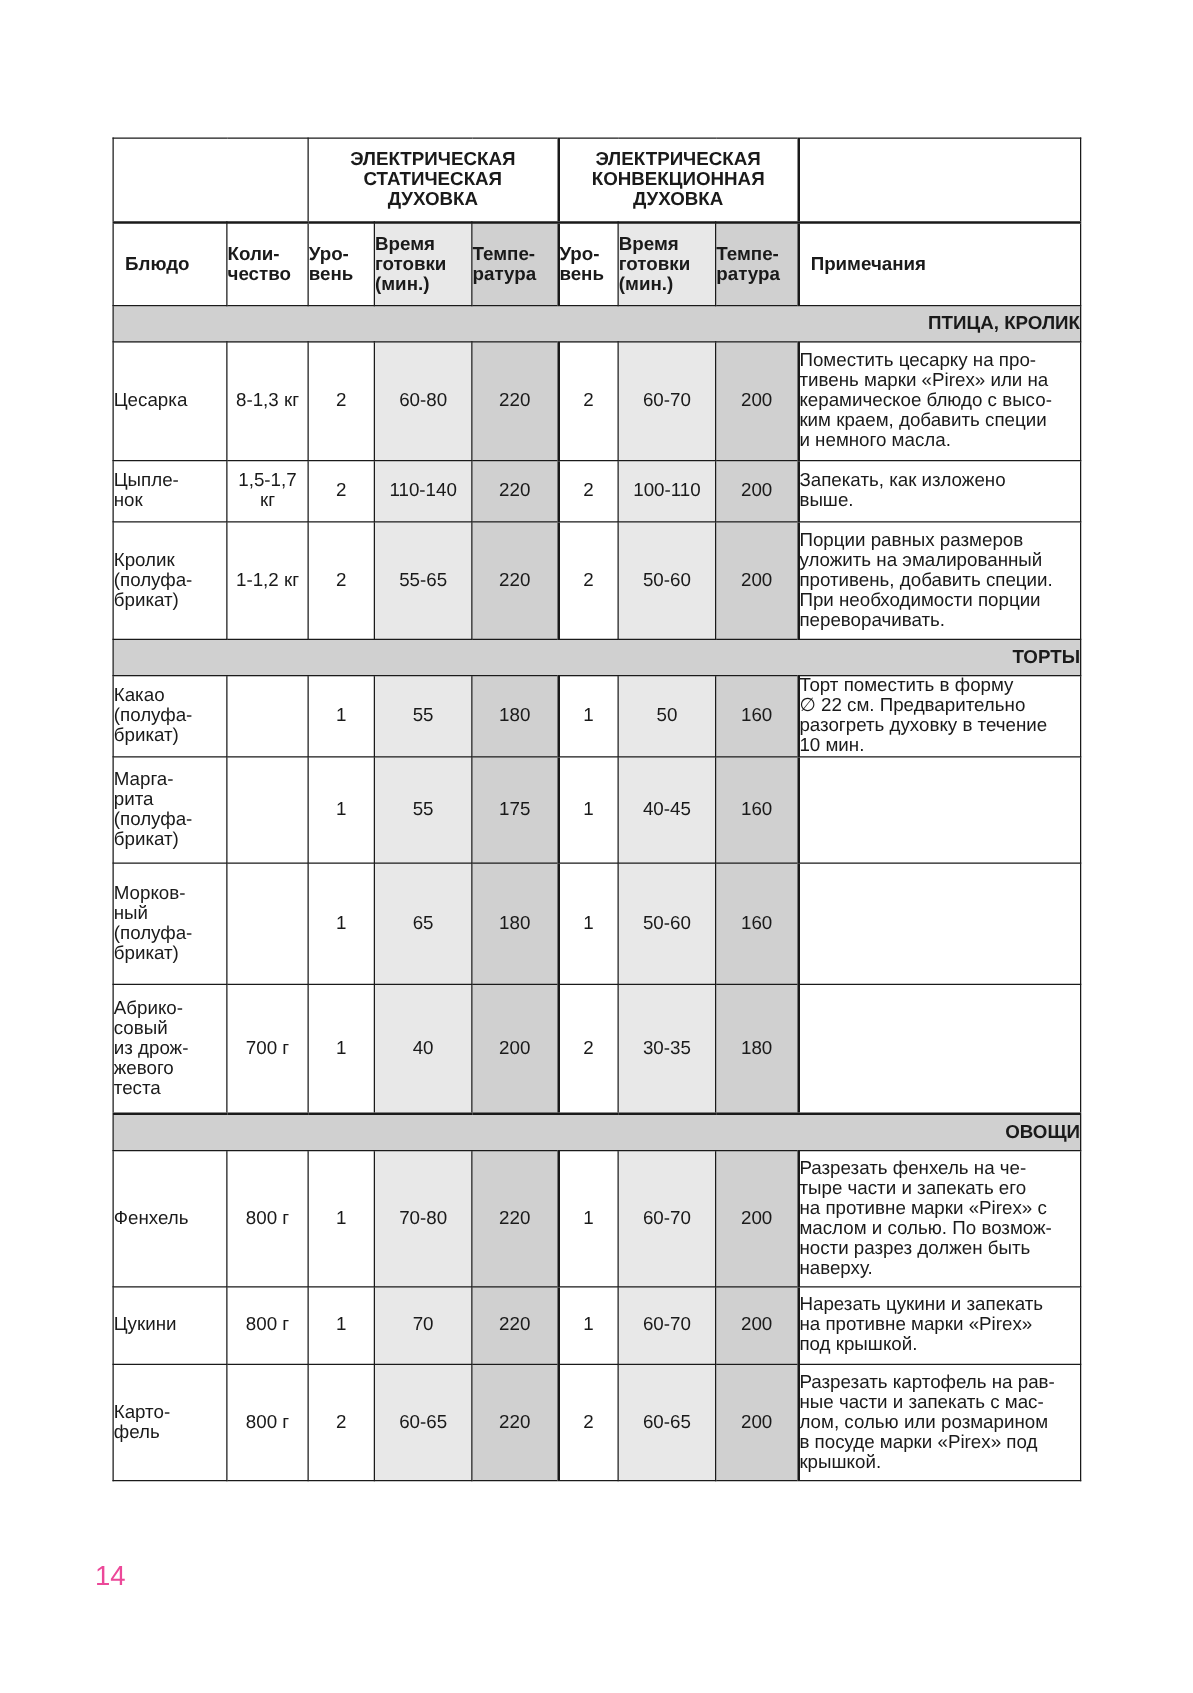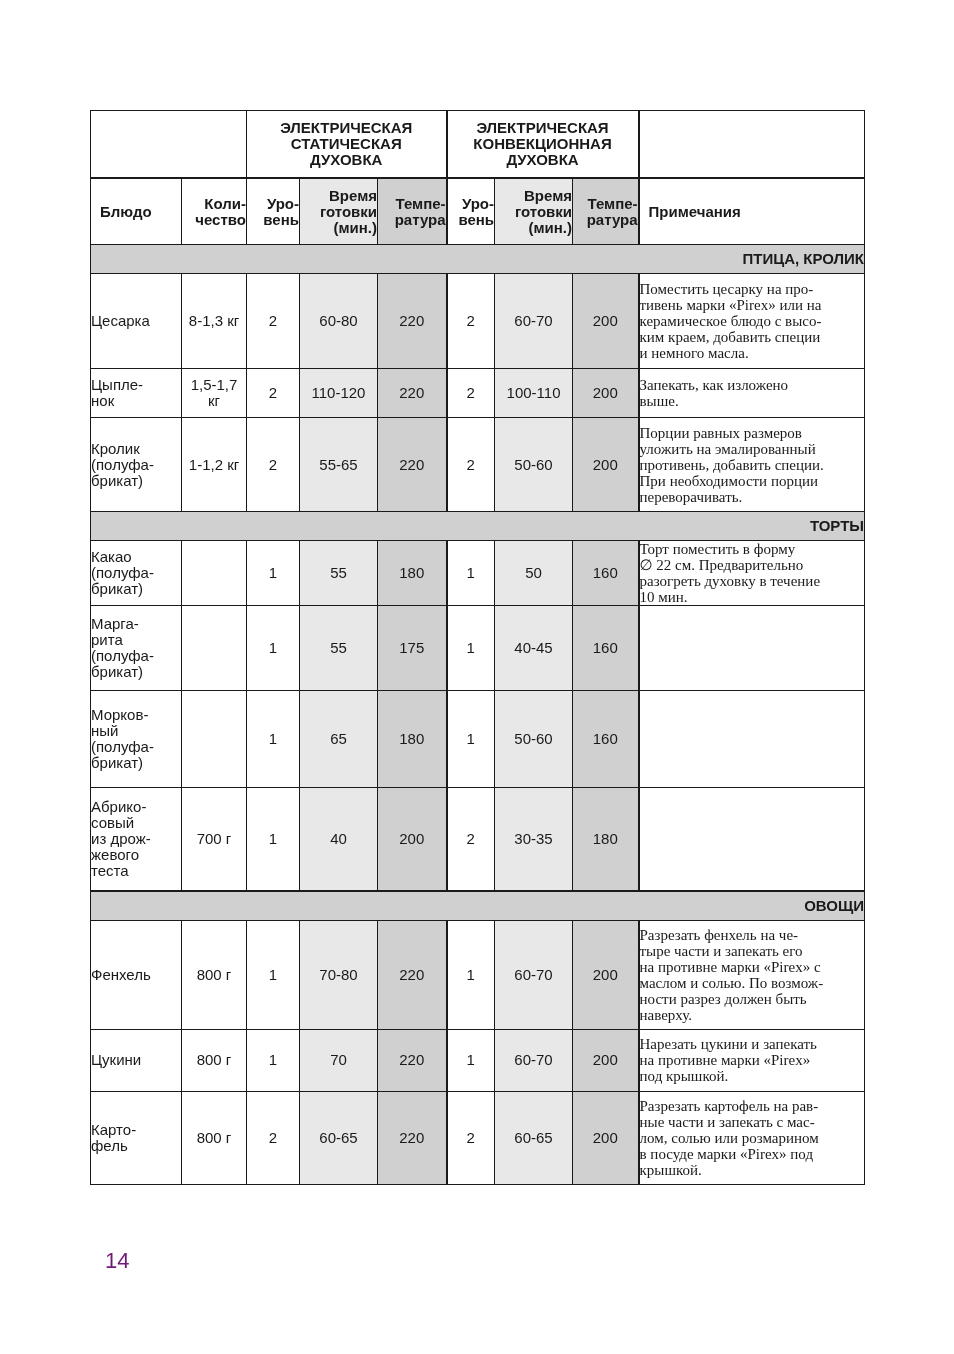--- a/index.html
+++ b/index.html
@@ -3,34 +3,34 @@
 <meta charset="utf-8">
 <style>
   html, body { margin:0; padding:0; background:#ffffff; }
   body { width:954px; height:1354px; position:relative; overflow:hidden;
          font-family:"Liberation Sans", "DejaVu Sans", sans-serif; color:#1a1a1a; }
   table.cook { position:absolute; left:90px; top:110px; border-collapse:collapse;
                table-layout:fixed; width:774px; }
   table.cook td, table.cook th { border:1px solid #1a1a1a; padding:0; font-size:15px;
                line-height:16px; vertical-align:middle; }
   .hdr-group th { font-weight:bold; text-align:center; height:66px; font-size:15px; line-height:18px; }
-  .hdr-cols th { font-weight:bold; height:65px; font-size:15px; line-height:18px; text-align:right; }
+  .hdr-cols th { font-weight:bold; height:65px; font-size:15px; line-height:18px; text-align:left; }
   .hdr-cols th.left { text-align:left; padding-left:9px; }
   .section td { background:#d0d0d0; font-weight:bold; text-align:right; height:28px; font-size:15px; }
   td.dish { text-align:left; padding-left:9px; }
   td.qty, td.lvl, td.time, td.temp { text-align:center; }
   td.time { background:#e8e8e8; }
   td.temp { background:#d0d0d0; }
   th.time { background:#e8e8e8;margin-left:13px; }
   th.temp { background:#d0d0d0; }
-  td.note { text-align:left; padding:0 6px 0 9px; font-size:14px; line-height:15.5px; vertical-align:top; padding-top:6px;font-family:Liberation Serif, serif; }
+  td.note { text-align:left; padding:0 6px 0 9px; font-size:14px; line-height:15.5px; vertical-align:top; padding-top:6px; }
   .thick-l { border-left:2px solid #1a1a1a !important; }
   .thick-b td, .thick-b th { border-bottom:2px solid #1a1a1a !important; }
   .pre { white-space:pre-line; }
-  .page-num { position:absolute; left:105px; top:1248px; font-size:22px; color:#701a75; }
+  .page-num { position:absolute; left:76px; top:1248px; font-size:22px; color:#ec4899; }
 </style>
 </head>
 <body>
 
 <table class="cook">
   <colgroup>
     <col style="width:91px">
       <col style="width:65px">
       <col style="width:53px">
       <col style="width:78px">
@@ -91,21 +91,21 @@
 керамическое блюдо с высо-
 ким краем, добавить специи
 и немного масла.</td>
   </tr>
   <tr style="height:49px">
     <td class="dish pre">Цыпле-
 нок</td>
     <td class="qty pre">1,5-1,7
 кг</td>
     <td class="lvl">2</td>
-    <td class="time">110-120</td>
+    <td class="time">110-140</td>
     <td class="temp">220</td>
     <td class="lvl thick-l">2</td>
     <td class="time">100-110</td>
     <td class="temp">200</td>
     <td class="note pre thick-l">Запекать, как изложено
 выше.</td>
   </tr>
   <tr style="height:94px">
     <td class="dish pre">Кролик
 (полуфа-

